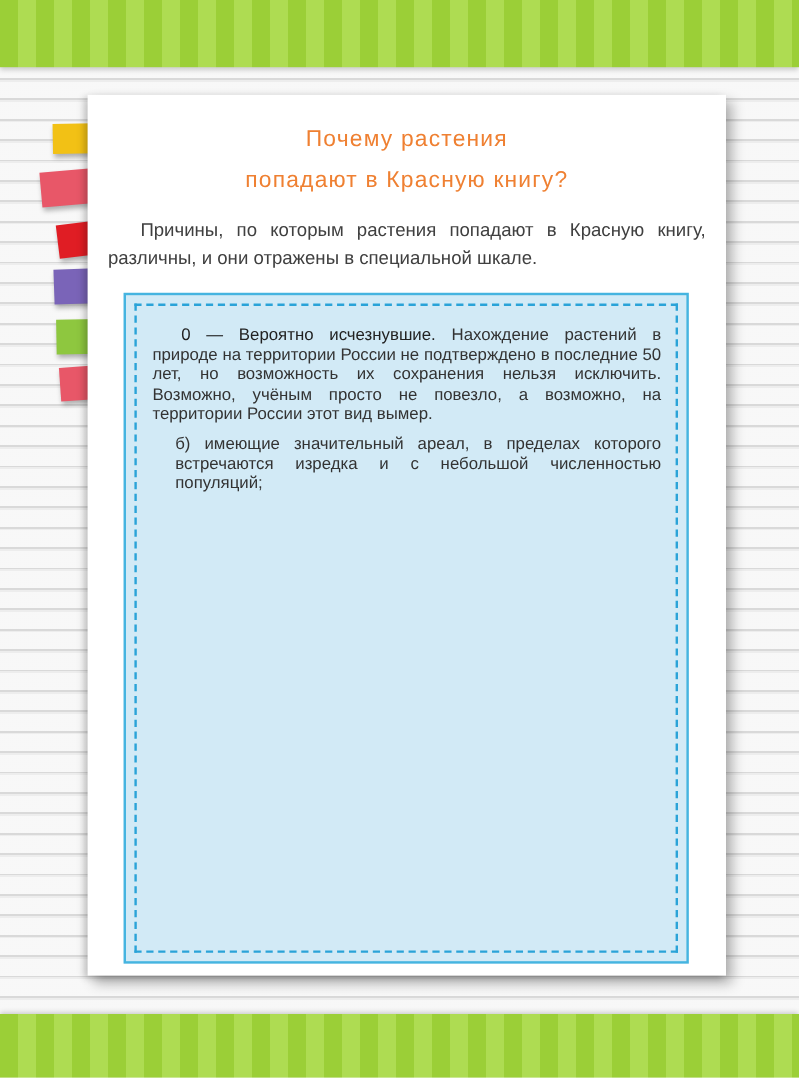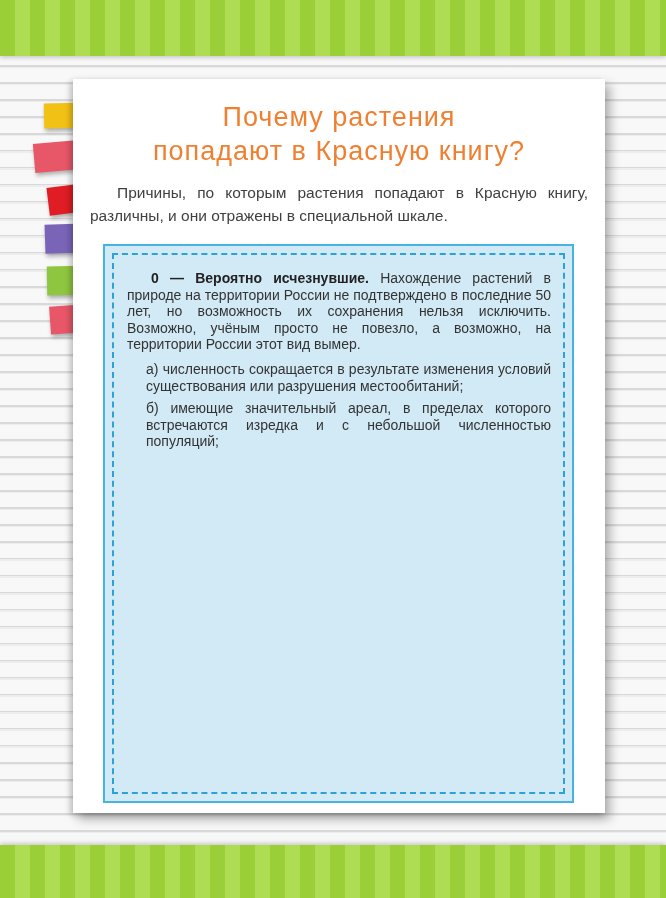--- a/index.html
+++ b/index.html
@@ -27,41 +27,41 @@
   .bm4{left:45px;top:224px;height:29px;background:#7a64b8;transform:rotate(-2deg);}
   .bm5{left:47px;top:266px;height:29px;background:#8ec73f;transform:rotate(-1deg);}
   .bm6{left:50px;top:305px;height:28px;background:#e85768;transform:rotate(-4deg);}
   .page{
     position:absolute;left:73px;top:79px;width:532px;height:734px;z-index:2;
     background:#ffffff;
     box-shadow:5px 6px 10px rgba(0,0,0,0.30), -3px 2px 6px rgba(0,0,0,0.20);
   }
   .title{
     margin-top:21px;text-align:center;color:#ef8032;
-    font-size:27px;line-height:34px;letter-spacing:1px;font-weight:400;
+    font-size:19px;line-height:34px;letter-spacing:1px;font-weight:400;
   }
   .intro{
     margin:13px 17px 0 17px;font-size:15.5px;line-height:23px;color:#404040;
     text-align:justify;text-indent:27px;
   }
   .scale-box{
     position:relative;box-sizing:border-box;
     margin:17px 31px 0 30px;height:559px;overflow:hidden;
     background:#d2eaf6;border:2px solid #45b4e0;
   }
   .scale-box::after{
     content:"";position:absolute;top:7px;left:7px;right:7px;bottom:7px;
     border:2px dashed #2aa3d8;pointer-events:none;
   }
   .box-content{
     position:relative;padding:24px 21px 0 22px;
     font-size:14px;line-height:16.6px;color:#333333;text-align:justify;
   }
   .entry{margin:0 0 8px 0;text-indent:24px;}
-  .entry b{font-weight:bold;color:#222;}
+  .entry b{font-weight:normal;color:#222;}
   .item{margin:0 0 6px 19px;text-indent:0;}
 </style>
 </head>
 <body>
 
 <div class="band top"></div>
 <div class="band bottom"></div>
 
 <div class="bookmark bm1"></div>
 <div class="bookmark bm2"></div>
@@ -78,20 +78,19 @@
 
   <p class="intro">Причины, по которым растения попадают в Красную книгу, различны, и они отражены в специальной шкале.</p>
 
   <div class="scale-box">
     <div class="box-content">
 
       <p class="entry"><b>0 — Вероятно исчезнувшие.</b> <span>Нахождение растений в природе на территории России не подтверждено в последние 50 лет, но возможность их сохранения нельзя исключить. Возможно, учёным просто не повезло, а возможно, на территории России этот вид вымер.</span></p>
 
 
 
-      <p class="item">а) численность сокращается в результате изменения условий существования или разрушения местообитаний;</p>
 
 
       <p class="item">б) имеющие значительный ареал, в пределах которого встречаются изредка и с небольшой численностью популяций;</p>
 
     </div>
   </div>
 </div>
 
 </body></html>

